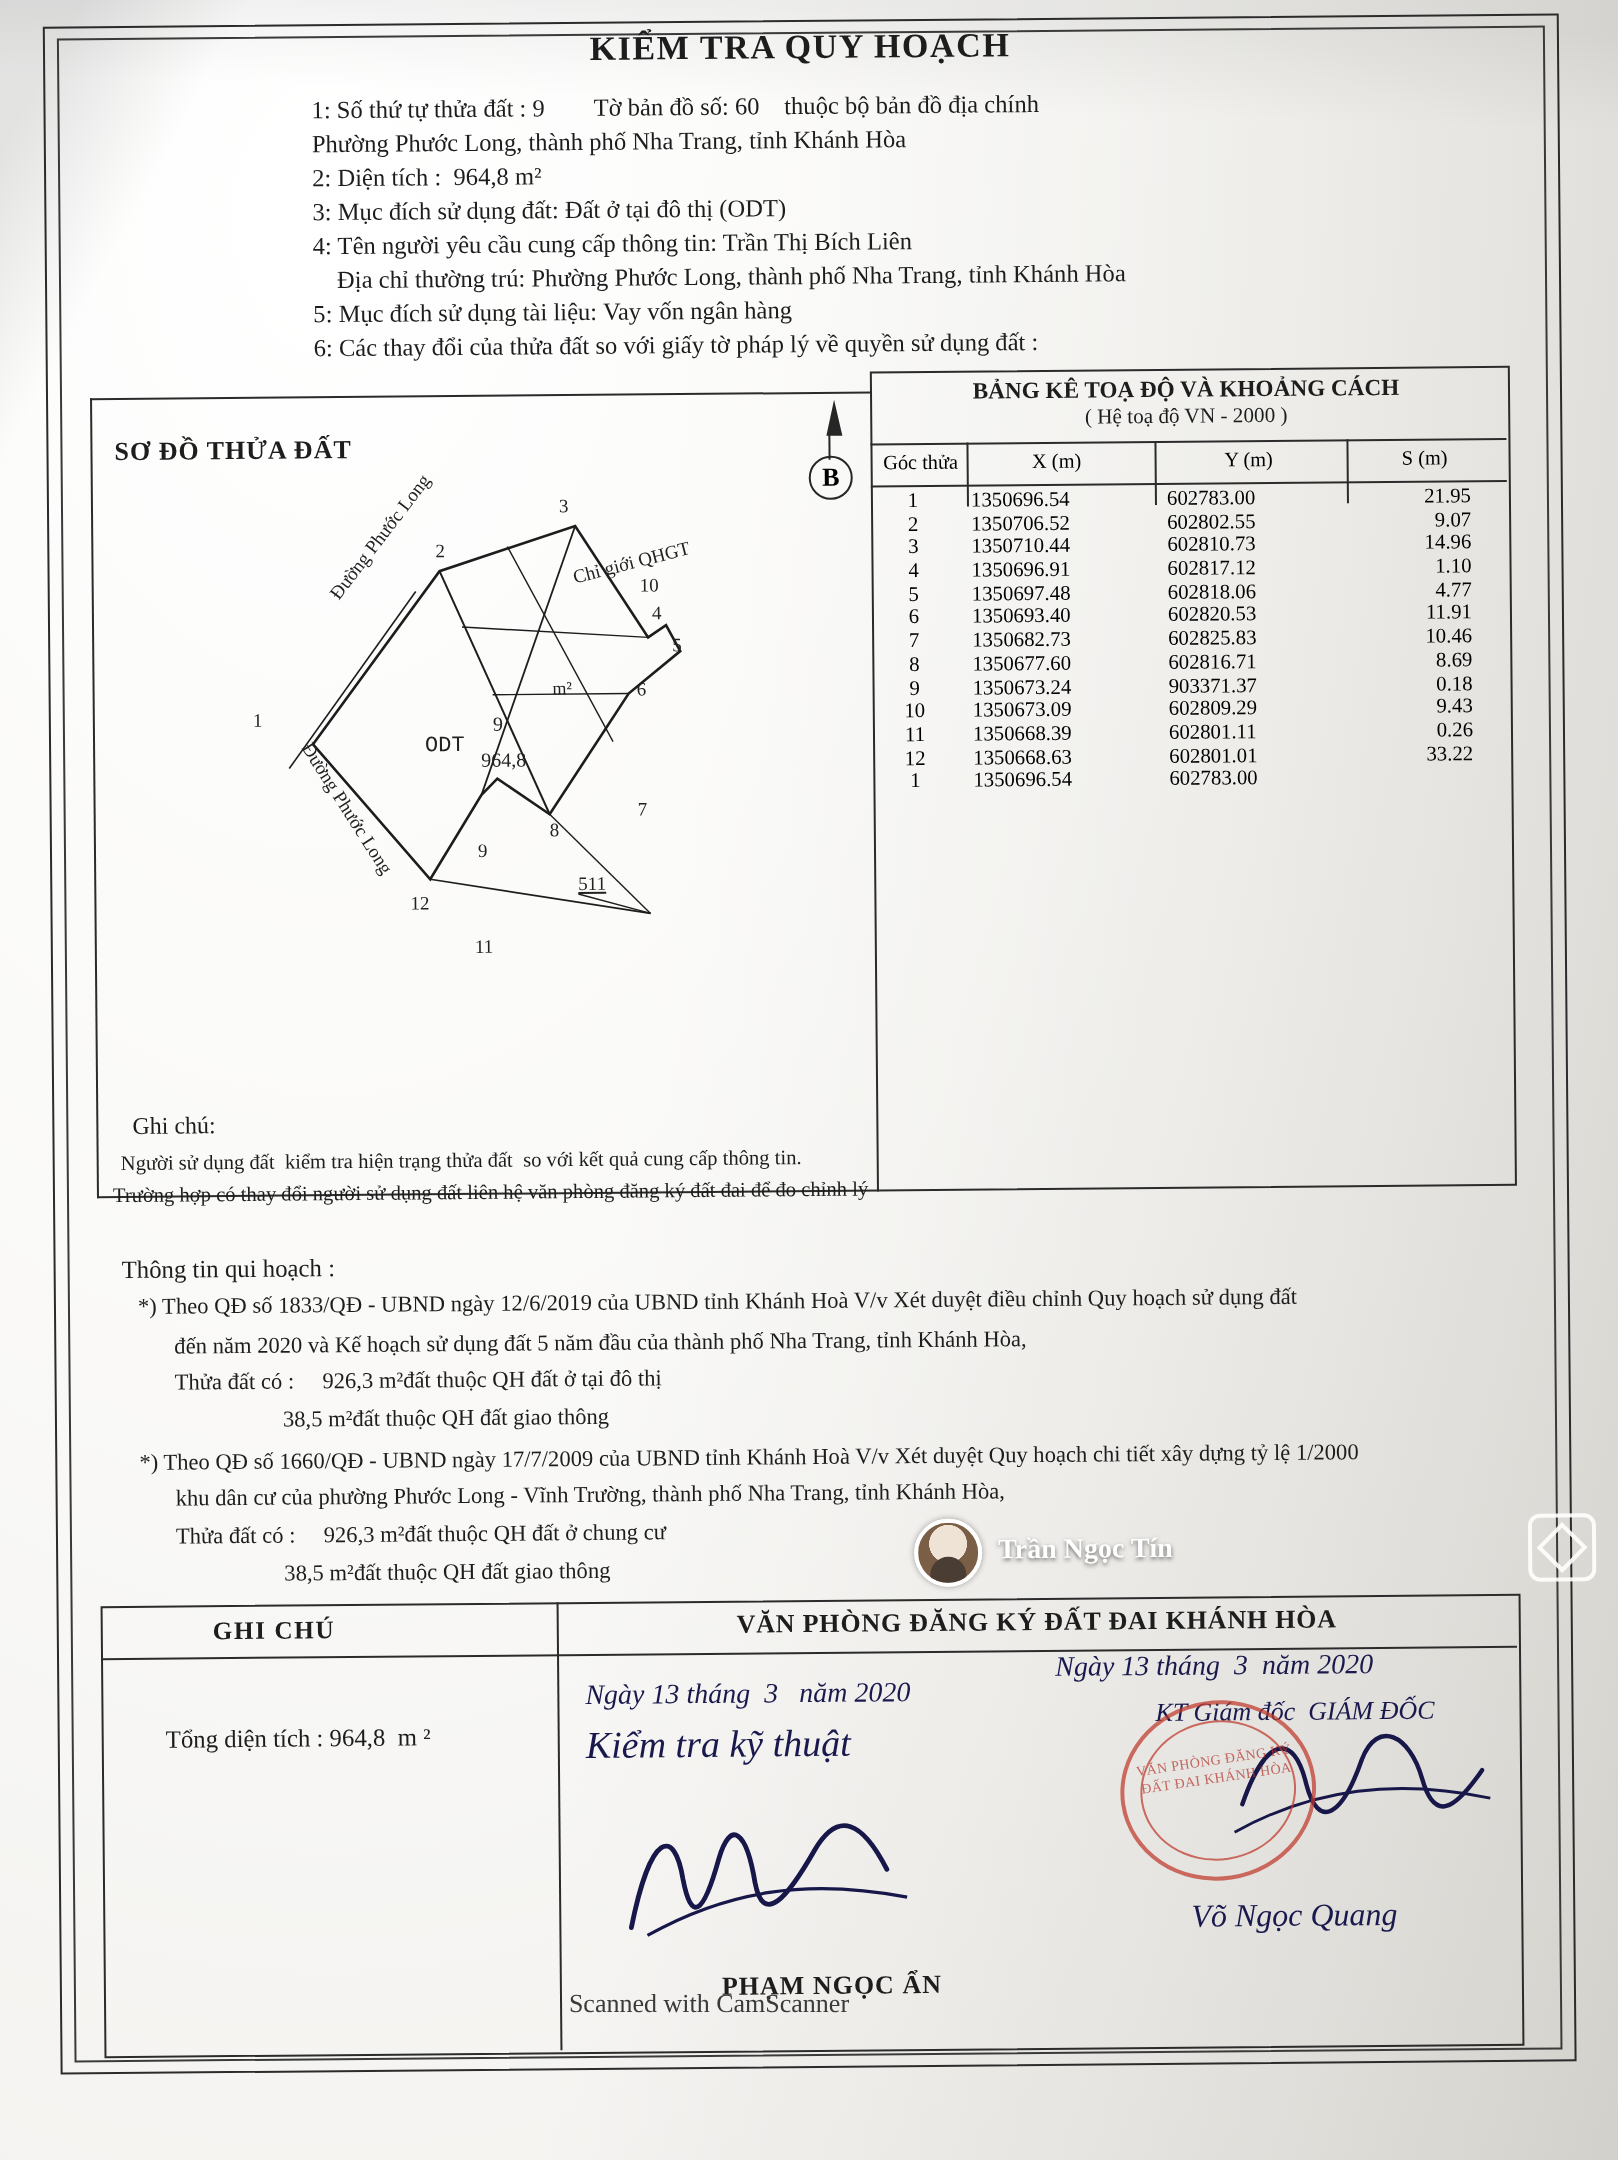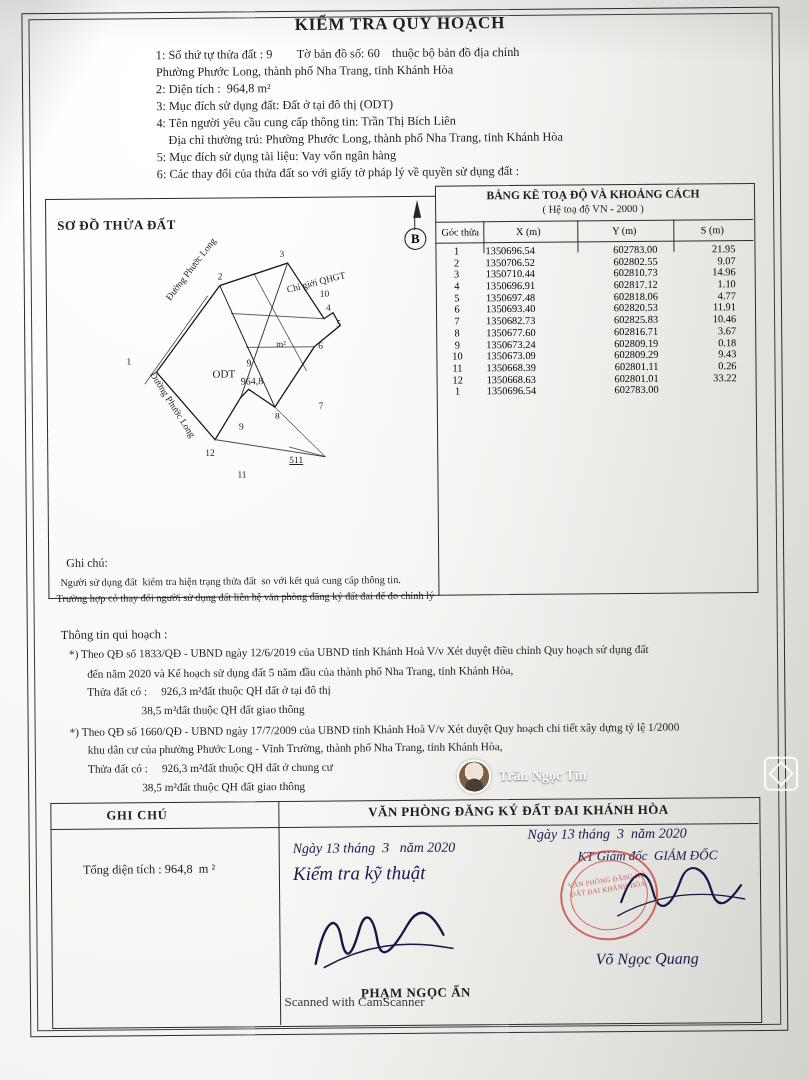--- a/index.html
+++ b/index.html
@@ -75,21 +75,21 @@
   }
   #ctitle{left:446px;top:190px;width:300px;text-align:center;font-size:11.6px;font-weight:bold;}
   #csub{left:446px;top:205px;width:300px;text-align:center;font-size:10.6px;}
   #chead{position:absolute;left:438px;top:222px;width:318px;height:20px;border-top:1px solid #2b2b2b;border-bottom:1px solid #2b2b2b;}
   .ch{position:absolute;font-size:10.2px;top:4px;text-align:center;}
   .cvline{position:absolute;top:222px;width:1px;background:#2b2b2b;height:32px;}
   #ctable{position:absolute;left:438px;top:246px;width:318px;font-size:10.4px;}
   #ctable .row{position:relative;height:11.7px;}
   #ctable .c0{position:absolute;left:8px;width:26px;text-align:center;}
   #ctable .c1{position:absolute;left:50px;width:80px;}
-  #ctable .c2{position:absolute;left:148px;width:74px;text-align:right;}
+  #ctable .c2{position:absolute;left:148px;width:74px;}
   #ctable .c3{position:absolute;left:250px;width:50px;text-align:right;}
   
   #ghichu{left:66px;top:553px;font-size:12px;font-weight:normal;}
   .note{font-size:10.3px;}
   
   .pl{font-size:11.3px;}
   
   #btable{position:absolute;left:48px;top:800px;width:708px;height:224px;border:1px solid #2b2b2b;}
   #bsplit{position:absolute;left:276px;top:800px;width:1px;height:224px;background:#2b2b2b;}
   #bhead{position:absolute;left:48px;top:826px;width:708px;height:1px;background:#2b2b2b;}
@@ -190,23 +190,23 @@
     <div class="sl" style="left:152px;top:-2px;">3</div>
     <div class="sl" style="left:198px;top:52px;">4</div>
     <div class="sl" style="left:208px;top:68px;">5</div>
     <div class="sl" style="left:190px;top:90px;">6</div>
     <div class="sl" style="left:190px;top:150px;">7</div>
     <div class="sl" style="left:146px;top:160px;">8</div>
     <div class="sl" style="left:110px;top:170px;">9</div>
     <div class="sl" style="left:192px;top:38px;">10</div>
     <div class="sl" style="left:108px;top:218px;">11</div>
     <div class="sl" style="left:76px;top:196px;">12</div>
-    <div class="sl" style="left:160px;top:204px;text-decoration:underline;">511</div>
-
-    <div class="sl" style="left:84px;top:116px;font-size:11px;">ODT</div>
+    <div class="sl" style="left:160px;top:187px;text-decoration:underline;">511</div>
+
+    <div class="sl" style="left:84px;top:116px;font-size:11px;font-family:Liberation Mono, monospace;">ODT</div>
     <div class="sl" style="left:118px;top:106px;font-size:10px;">9</div>
     <div class="sl" style="left:112px;top:124px;font-size:10px;">964,8</div>
     <div class="sl" style="left:148px;top:88px;font-size:9px;">m²</div>
 
     <div class="sl slrot" style="left:36px;top:44px;transform:rotate(-52deg);">Đường Phước Long</div>
     <div class="sl slrot" style="left:28px;top:118px;transform:rotate(58deg);">Đường Phước Long</div>
     <div class="sl slrot" style="left:158px;top:34px;transform:rotate(-14deg);">Chỉ giới QHGT</div>
   </div>
 
   <div id="coordbox"></div>
@@ -262,26 +262,26 @@
     <div class="row">
           <div class="c0">7</div>
           <div class="c1">1350682.73</div>
           <div class="c2">602825.83</div>
           <div class="c3">10.46</div>
         </div>
     <div class="row">
           <div class="c0">8</div>
           <div class="c1">1350677.60</div>
           <div class="c2">602816.71</div>
-          <div class="c3">3.67</div>
+          <div class="c3">8.69</div>
         </div>
     <div class="row">
           <div class="c0">9</div>
           <div class="c1">1350673.24</div>
-          <div class="c2">602809.19</div>
+          <div class="c2">903371.37</div>
           <div class="c3">0.18</div>
         </div>
     <div class="row">
           <div class="c0">10</div>
           <div class="c1">1350673.09</div>
           <div class="c2">602809.29</div>
           <div class="c3">9.43</div>
         </div>
     <div class="row">
           <div class="c0">11</div>

